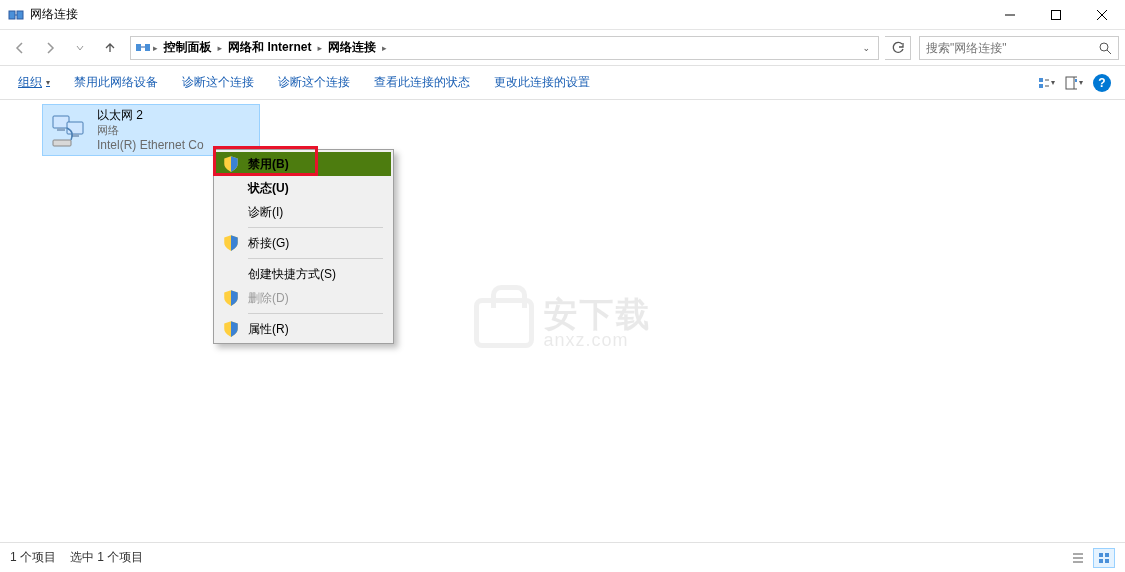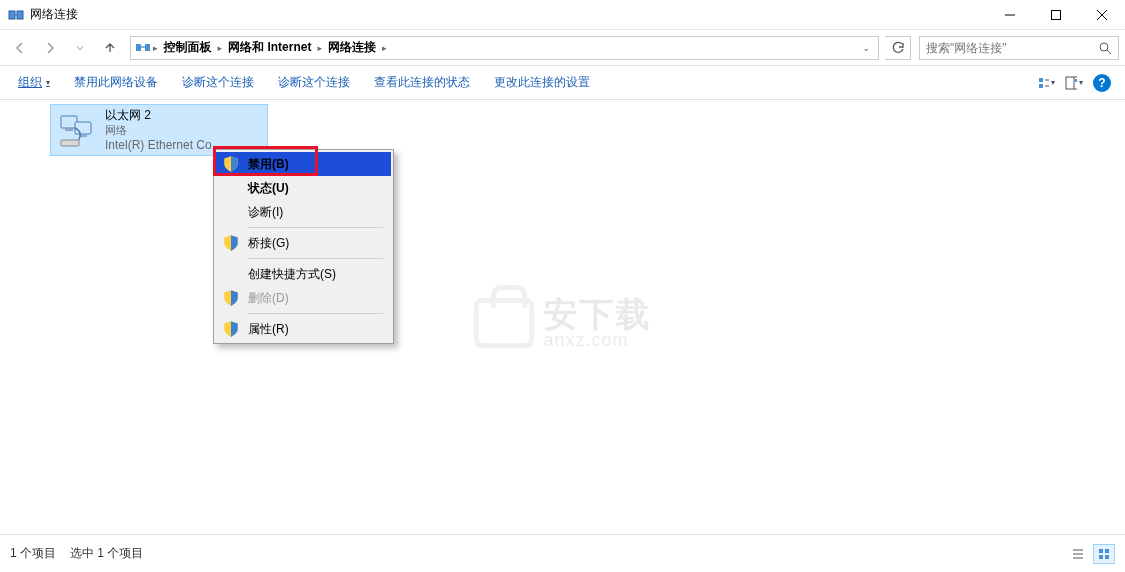--- a/index.html
+++ b/index.html
@@ -28,38 +28,38 @@
 .cmdbtn { padding: 4px 10px; color: #1a5fb4; font-size: 12px; border-radius: 2px; }
 .cmdbtn.org { color: #1a5fb4; display:flex; align-items:center; gap:4px;text-decoration:underline; }
 .cmdbtn.org::after { content:"▾"; font-size:8px; color:#555; }
 .cmdspacer { flex: 1; }
 .cmdicons { display: flex; align-items: center; gap: 10px; padding-right: 6px; }
 .cmdicon { width: 18px; height: 18px; display:flex; align-items:center; justify-content:center; color:#555; }
 .helpicon { width:18px; height:18px; border-radius:50%; background:#0078d4; color:#fff; display:flex; align-items:center; justify-content:center; font-size:12px; font-weight:bold; }
 
 .content { position: absolute; top: 100px; left: 0; right: 0; bottom: 26px; background: #fff; }
 
-.netitem { position: absolute; left: 42px; top: 4px; width: 218px; height: 52px; display: flex; align-items: center; padding: 14px 6px; background: #cce8ff; border: 1px solid #99d1ff; gap: 8px; margin-left: 8px; }
+.netitem { position: absolute; left: 42px; top: 4px; width: 218px; height: 52px; display: flex; align-items: center; padding: 14px 6px; background: #cce8ff; border: 1px solid #99d1ff; gap: 8px; }
 .netitem .nicon { width: 40px; height: 40px; flex-shrink:0; }
 .netitem .ntext { display: flex; flex-direction: column; line-height: 15px; overflow: hidden; }
 .netitem .l1 { color: #000; white-space: nowrap; }
 .netitem .l2 { color: #6a6a6a; white-space: nowrap; font-size: 11px; }
 .netitem .l3 { color: #6a6a6a; white-space: nowrap; font-size: 12px; }
 
 .ctxmenu { position: absolute; left: 213px; top: 49px; width: 181px; background: #f0f0f0; border: 1px solid #a0a0a0; box-shadow: 4px 4px 6px rgba(0,0,0,0.25); padding: 2px; }
 .ctxitem { height: 24px; display: flex; align-items: center; padding: 0 8px 0 6px; gap: 8px; font-size: 12px; color: #000; }
 .ctxitem.bold { font-weight: bold; }
 .ctxitem.disabled { color: #9a9a9a; }
-.ctxitem.hover { background: #1d4ed8; }
+.ctxitem.hover { background: #4d7c0f; }
 .ctxitem .cicon { width: 18px; height: 18px; display:flex; align-items:center; justify-content:center; flex-shrink:0; }
 .ctxitem .clabel { flex:1; }
 .ctxsep { height: 1px; background: #d0d0d0; margin: 3px 8px 3px 32px; }
 .redbox { position: absolute; border: 3px solid #e8132a; pointer-events: none; }
 
-.statusbar { position: absolute; left: 0; right: 0; bottom: 0; height: 38px; border-top: 1px solid #e1e1e1; display: flex; align-items: center; padding: 0 10px; font-size: 12px; color: #333; gap: 14px; }
+.statusbar { position: absolute; left: 0; right: 0; bottom: 0; height: 30px; border-top: 1px solid #e1e1e1; display: flex; align-items: center; padding: 0 10px; font-size: 12px; color: #333; gap: 14px; }
 .statusbar .spacer { flex: 1; }
 .viewicons { display:flex; gap:4px; }
 .viewicon { width:22px; height:20px; border:1px solid transparent; display:flex; align-items:center; justify-content:center; color:#555; }
 .viewicon.sel { border-color:#99d1ff; background:#e5f3ff; }
 
 .watermark { position:absolute; left:50%; top:50%; transform:translate(-50%,-50%); opacity:0.12; pointer-events:none; font-size:28px; color:#555; display:flex; align-items:center; gap:10px; }
 .watermark .bag { width:60px; height:50px; border:5px solid #888; border-radius:8px; position:relative; }
 .watermark .bag::before { content:""; position:absolute; top:-18px; left:12px; width:26px; height:18px; border:5px solid #888; border-bottom:none; border-radius:10px 10px 0 0; }
 .watermark .txt { display:flex; flex-direction:column; line-height:1; }
 .watermark .txt .a { font-size:34px; font-weight:bold; letter-spacing:2px; }

